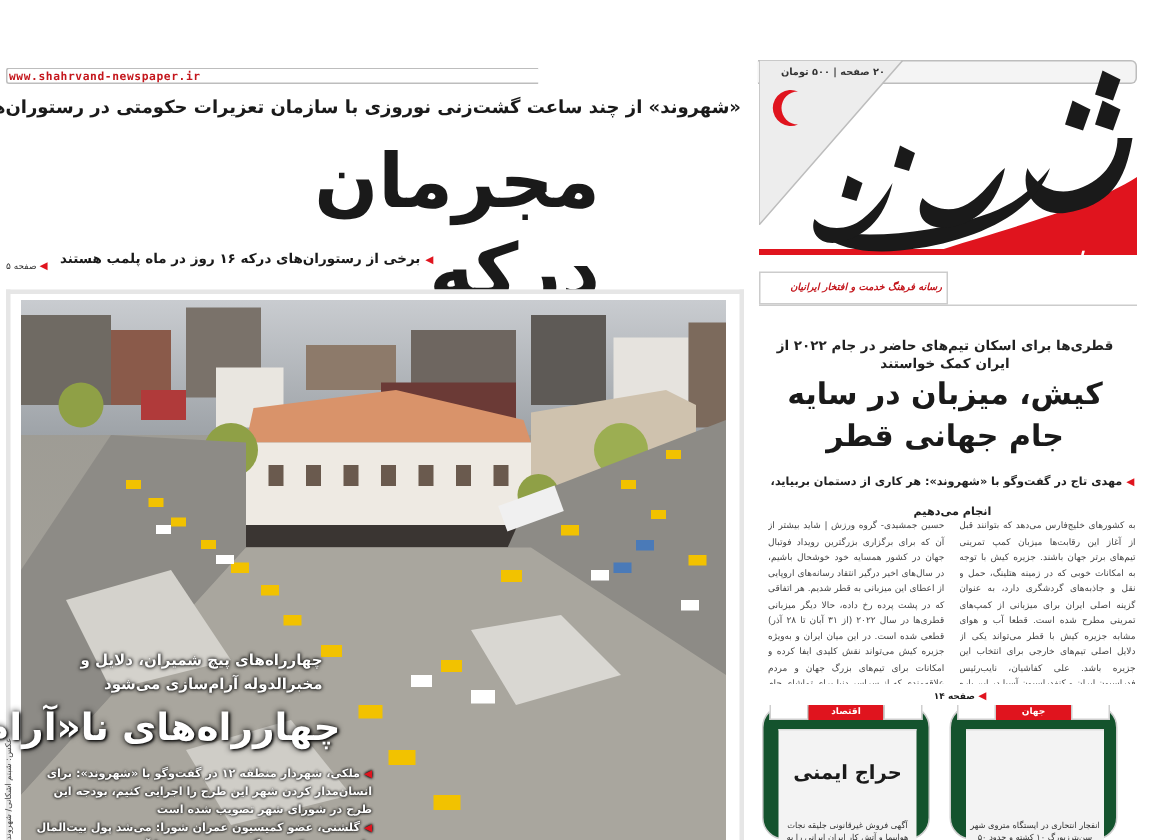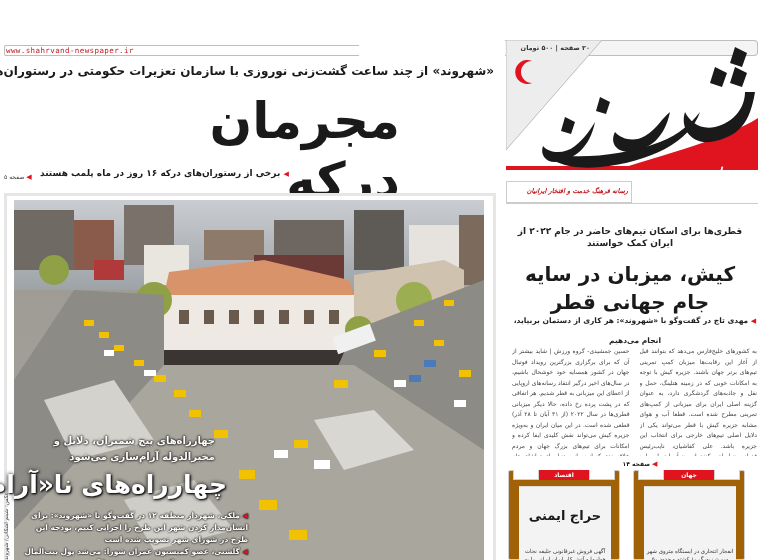--- a/index.html
+++ b/index.html
@@ -4,21 +4,21 @@
 <style>
   * { box-sizing: border-box; margin: 0; padding: 0; }
   html, body { width: 771px; height: 560px; overflow: hidden; background: #ffffff; }
   body { position: relative; font-family: "DejaVu Sans", sans-serif; color: #1a1a1a; }
   .rtl { direction: rtl; unicode-bidi: embed; }
 
   
   .top-bar { position: absolute; left: 4px; top: 45px; width: 355px; height: 11px;
              border: 1px solid #bdbdbd; border-right: none; border-radius: 2px 0 0 2px; background: #fff; }
   .site-url { position: absolute; left: 6px; top: 45px; font-family: "DejaVu Sans Mono", monospace;
-              font-size: 7.5px; font-weight: normal; color: #c4161c; letter-spacing: 0.4px; line-height: 11px; }
+              font-size: 7.5px; font-weight: bold; color: #c4161c; letter-spacing: 0.4px; line-height: 11px; }
   .top-bar-right { position: absolute; left: 505px; top: 40px; width: 253px; height: 16px;
                    border: 1px solid #bdbdbd; border-left:none; border-radius: 0 4px 4px 0; background:#f4f4f4; }
 
   
   .price-corner { position: absolute; left: 506px; top: 40px; width: 96px; height: 110px; }
   .price-corner svg { position: absolute; left: 0; top: 0; }
   .price-text { position: absolute; left: 508px; top: 44px; width: 82px; font-size: 6.5px; font-weight: bold;
                 color: #333; white-space: nowrap; }
   .crescent { position: absolute; left: 512px; top: 58px; width: 28px; height: 28px; }
 
@@ -59,29 +59,29 @@
   .photo-caption-body { position: absolute; left: 16px; top: 510px; width: 232px; font-size: 7.5px; font-weight: bold;
                         color: #fff; text-align: right; line-height: 12px; text-shadow: 0 0 2px #000, 0 0 2px #000; }
   .photo-credit { position: absolute; left: 0px; top: 500px; width: 14px; height: 60px; }
   .photo-credit span { display:block; transform: rotate(-90deg); transform-origin: left top; position:absolute; left: 3px; top: 60px;
                        font-size: 5.5px; color:#444; white-space: nowrap; }
 
   
   .rc-kicker { position: absolute; left: 510px; top: 225px; width: 240px; font-size: 9px; font-weight: bold;
                text-align: center; line-height: 12px; color: #222; }
   .rc-headline { position: absolute; left: 510px; top: 248px; width: 240px; font-size: 20px; font-weight: 900;
-                 text-align: center; line-height: 28px; margin-top: 12px; }
+                 text-align: center; line-height: 28px; }
   .rc-bullets { position: absolute; left: 510px; top: 311px; width: 250px; font-size: 7.5px; font-weight: bold;
                 text-align: center; line-height: 19px; color: #222; }
   .rc-body { position: absolute; left: 512px; top: 346px; width: 245px; height: 110px; display: flex; flex-direction: row-reverse; gap: 10px; }
   .rc-col { width: 118px; font-size: 6px; line-height: 10.5px; text-align: justify; color: #444; }
   .rc-pageref { position: absolute; left: 600px; top: 460px; width: 80px; text-align: center; font-size: 6px; font-weight: bold; }
 
   
-  .teaser { position: absolute; top: 470px; width: 112px; height: 90px; border: 1px solid #cfcfcf; border-radius: 2px; background:#a16207; }
+  .teaser { position: absolute; top: 470px; width: 112px; height: 90px; border: 1px solid #cfcfcf; border-radius: 15px; background:#14532d; }
   .teaser-inner { position: absolute; left: 10px; top: 15px; width: 92px; height: 80px; background:#f3f3f3; border-top: 1px solid #ddd; }
   .teaser-tag { position: absolute; top: -1px; left: 30px; width: 50px; height: 10px; background: #e0141e; color: #fff;
                 font-size: 6px; text-align: center; line-height: 10px; font-weight: bold; }
   .teaser-tab-l, .teaser-tab-r { position: absolute; top: -1px; width: 26px; height: 10px; border: 1px solid #cfcfcf; border-top:none; background:#fff; }
   .teaser-tab-l { left: 4px; } .teaser-tab-r { right: 4px; }
   .teaser-title { position: absolute; left: 0; top: 20px; width: 92px; text-align: center; font-size: 13px; font-weight: 900; line-height: 18px; }
   .teaser-body { position: absolute; left: 2px; top: 60px; width: 88px; text-align: center; font-size: 5.5px; line-height: 8px; color: #333; }
 </style>
 </head>
 <body>

